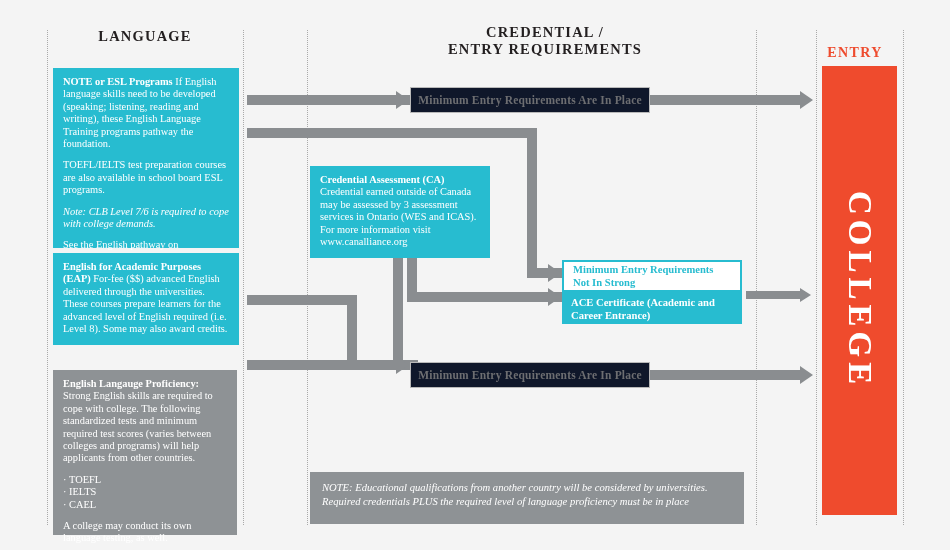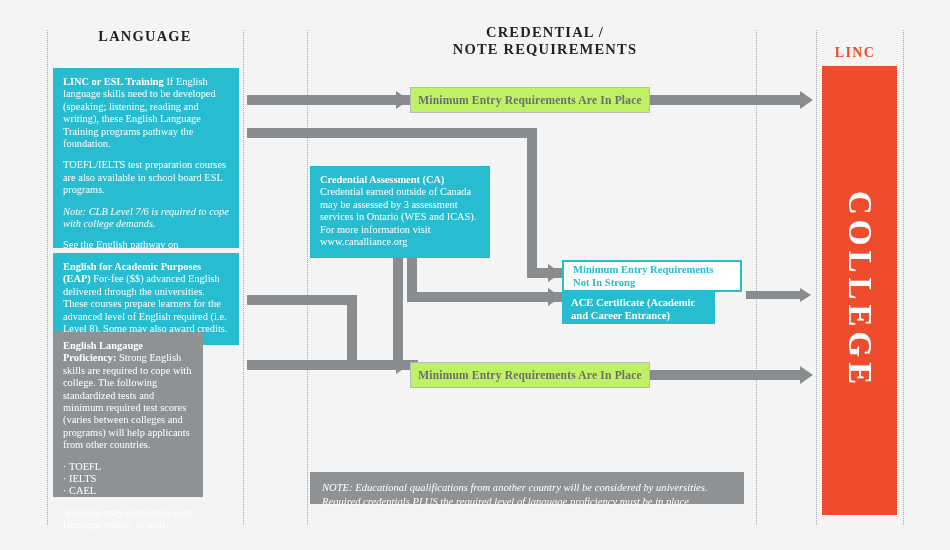--- a/index.html
+++ b/index.html
@@ -24,21 +24,21 @@
     font-weight:bold;color:#231f20;
     font-size:14.5px;letter-spacing:1.2px;line-height:17px;
   }
   .col-head.goal{color:#ee4b2e;font-size:14px;letter-spacing:1.4px;}
 
   
   .box{position:absolute;box-sizing:border-box;}
   .box-teal{background:#27bcd0;color:#ffffff;}
   .box-gray{background:#8e9295;color:#ffffff;}
   .box-white{
-    background:#bef264;border:1px solid #b9b9b9;color:#6d6e71;
+    background:#0f172a;border:1px solid #b9b9b9;color:#6d6e71;
     display:flex;align-items:center;justify-content:center;
     font-weight:bold;font-size:11.5px;letter-spacing:.2px;
   }
   .box-white-teal{
     background:#ffffff;border:2px solid #27bcd0;color:#27bcd0;
     display:flex;align-items:center;
     font-weight:bold;font-size:10.6px;line-height:13px;
   }
   .box-pad{padding:8px 10px 9px 10px;}
   .txt{font-size:10.4px;line-height:12.4px;}
@@ -85,24 +85,24 @@
   <div class="divider" style="left:307px;"></div>
   <div class="divider" style="left:756px;"></div>
   <div class="divider" style="left:816px;"></div>
   <div class="divider" style="left:903px;"></div>
 
   <div class="col-head" style="left:55px;top:28px;width:180px;">
     <div>LANGUAGE</div>
   </div>
   <div class="col-head" style="left:400px;top:24px;width:290px;">
     <div>CREDENTIAL /</div>
-    <div>NOTE REQUIREMENTS</div>
+    <div>ENTRY REQUIREMENTS</div>
   </div>
   <div class="col-head goal" style="left:800px;top:44px;width:110px;">
-    <div>LINC</div>
+    <div>ENTRY</div>
   </div>
 
   <div class="conn" style="left:247px;top:95px;width:165px;height:10px;"></div>
   <div class="arrowhead" style="left:396px;top:91px;"></div>
 
   <div class="conn" style="left:650px;top:95px;width:155px;height:10px;"></div>
   <div class="arrowhead" style="left:800px;top:91px;"></div>
 
   <div class="conn" style="left:247px;top:128px;width:290px;height:10px;"></div>
   <div class="conn" style="left:527px;top:128px;width:10px;height:150px;"></div>
@@ -124,40 +124,40 @@
   <div class="arrowhead" style="left:396px;top:356px;"></div>
 
   <div class="conn" style="left:650px;top:370px;width:155px;height:10px;"></div>
   <div class="arrowhead" style="left:800px;top:366px;"></div>
 
   <div class="conn" style="left:746px;top:291px;width:59px;height:8px;"></div>
   <div class="arrowhead" style="left:800px;top:288px;border-top-width:7px;border-bottom-width:7px;border-left-width:11px;"></div>
 
   <div class="box box-teal box-pad" style="left:53px;top:68px;width:186px;height:180px;">
     <div class="txt">
-      <b>LINC  or ESL Training</b>
+      <b>NOTE  or ESL Programs</b>
       <span>If English language skills need to be developed (speaking; listening, reading and writing), these English Language Training programs  pathway the foundation.</span>
       <span class="gap"></span>
       <span>TOEFL/IELTS  test preparation courses are also available in school board ESL programs.</span>
       <span class="gap"></span>
       <span class="it">Note: CLB Level 7/6 is required to cope with college demands.</span>
       <span class="gap"></span>
       <span>See the English pathway on OKLearn.ca for more information.</span>
     </div>
   </div>
 
   <div class="box box-teal box-pad" style="left:53px;top:253px;width:186px;height:92px;">
     <div class="txt">
       <b>English for Academic</b>
       <b>Purposes (EAP)</b>
       <span>For-fee ($$) advanced English delivered through the universities. These courses prepare learners for the advanced level of English required (i.e. Level 8). Some may also award credits.</span>
     </div>
   </div>
 
-  <div class="box box-gray box-pad" style="left:53px;top:332px;width:150px;height:165px;">
+  <div class="box box-gray box-pad" style="left:53px;top:370px;width:184px;height:165px;">
     <div class="txt">
       <b>English Langauge Proficiency:</b>
       <span>Strong English skills are required to cope with college. The following standardized tests and minimum required test scores (varies between colleges and programs) will help applicants from other countries.</span>
       <span class="gap"></span>
       <ul class="bullets">
         <li>TOEFL</li>
         <li>IELTS</li>
         <li>CAEL</li>
       </ul>
       <span class="gap"></span>
@@ -175,32 +175,32 @@
       <span>Credential earned outside of Canada may be assessed by 3 assessment services in Ontario (WES and ICAS).</span>
       <span>For more information visit</span>
       <span>www.canalliance.org</span>
     </div>
   </div>
 
   <div class="box box-white-teal" style="left:562px;top:260px;width:180px;height:32px;padding:0 9px;">
     <span>Minimum Entry Requirements Not In Strong</span>
   </div>
 
-  <div class="box box-teal" style="left:562px;top:292px;width:153px;height:32px;padding:4px 9px 0 9px;">
+  <div class="box box-teal" style="left:562px;top:292px;width:180px;height:32px;padding:4px 9px 0 9px;">
     <div class="txt" style="font-size:10.6px;line-height:13px;">
       <b>ACE Certificate</b>
       <b>(Academic and Career Entrance)</b>
     </div>
   </div>
 
   <div class="box box-white" style="left:410px;top:362px;width:240px;height:26px;">
     <span>Minimum Entry Requirements Are In Place</span>
   </div>
 
-  <div class="note-box" style="left:310px;top:472px;width:434px;height:32px;">
+  <div class="note-box" style="left:310px;top:472px;width:434px;height:52px;">
     <span>NOTE: Educational qualifications from another country will be considered by universities. Required credentials PLUS the required level of language proficiency must be in place</span>
   </div>
 
   <div id="college-bar" style="left:822px;top:66px;width:75px;height:449px;">
     <span id="college-word">COLLEGE</span>
   </div>
 
 </div>
 
 </body></html>

